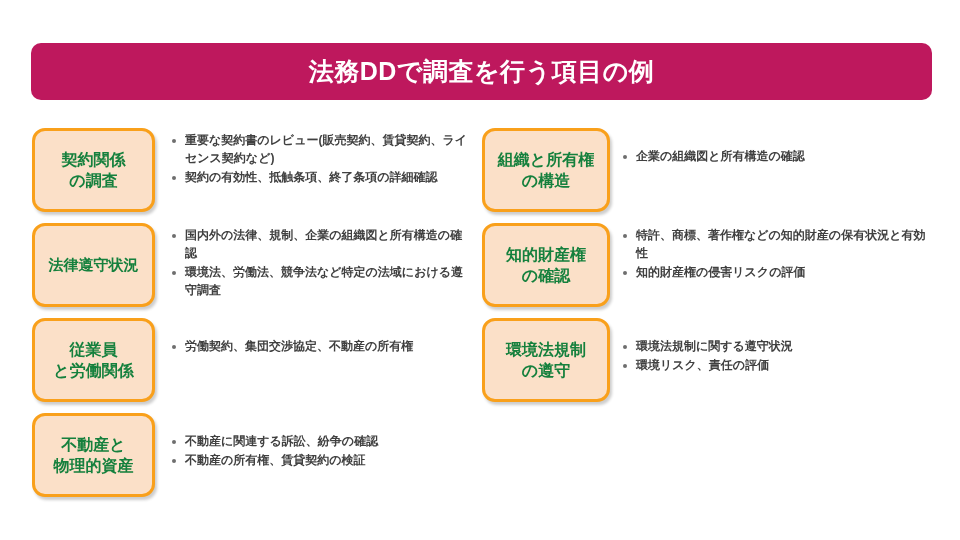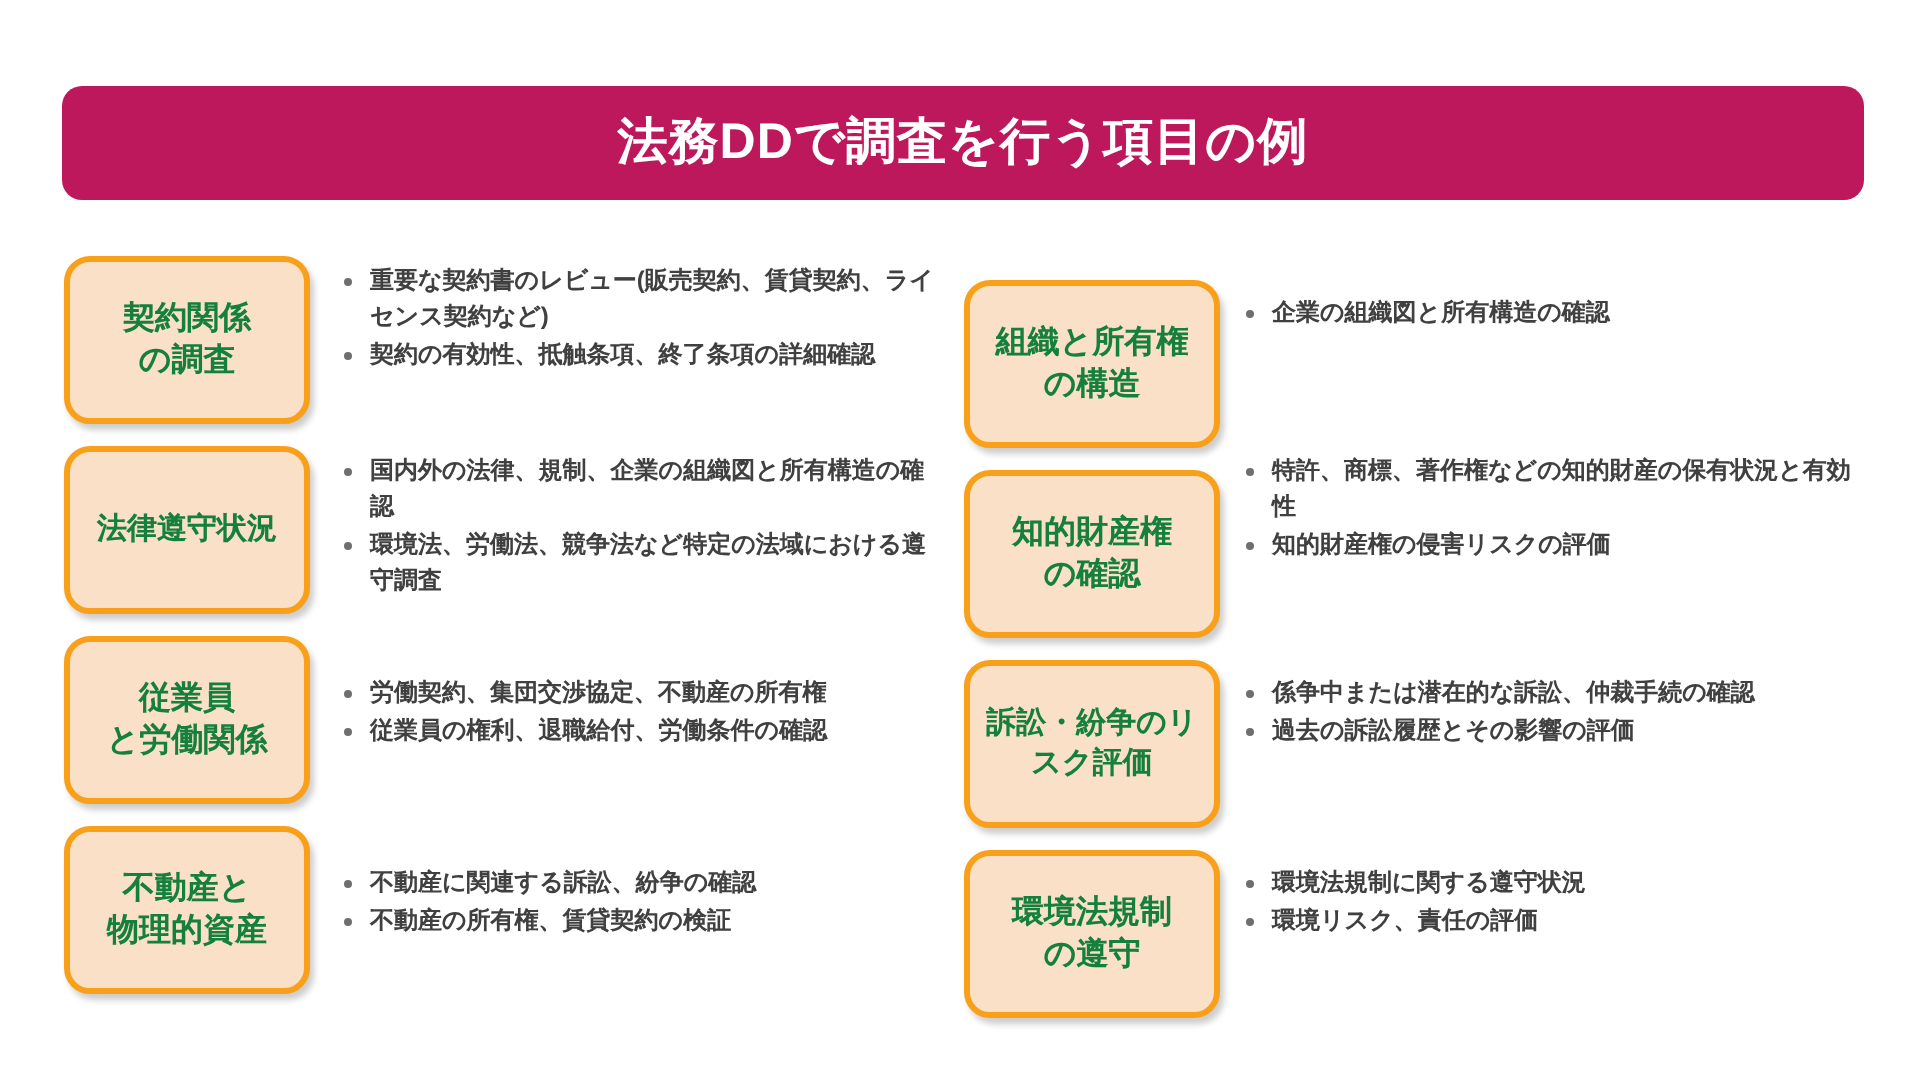--- a/index.html
+++ b/index.html
@@ -70,21 +70,21 @@
     justify-content: center;
     text-align: center;
     color: #15803d;
     font-weight: bold;
     font-size: 16px;
     line-height: 1.32;
     padding: 2px 4px;
     box-shadow: 2px 3px 3px rgba(0,0,0,0.20);
   }
   .column-left  .label-box { width: 123px; }
-  .column-right .label-box { width: 128px; margin-top: 12px; }
+  .column-right .label-box { width: 128px; }
 
   .label-box.tight { font-size: 15px; }
 
   .bullets {
     flex: 1 1 auto;
     list-style: none;
     margin: 0;
     padding: 0;
     color: #404040;
     font-size: 12px;
@@ -137,21 +137,20 @@
       <ul class="bullets">
         <li>国内外の法律、規制、企業の組織図と所有構造の確認</li>
         <li>環境法、労働法、競争法など特定の法域における遵守調査</li>
       </ul>
     </div>
 
     <div class="row center">
       <div class="label-box">従業員<br>と労働関係</div>
       <ul class="bullets">
         <li>労働契約、集団交渉協定、不動産の所有権</li>
-        <li>従業員の権利、退職給付、労働条件の確認</li>
       </ul>
     </div>
 
     <div class="row center">
       <div class="label-box">不動産と<br>物理的資産</div>
       <ul class="bullets">
         <li>不動産に関連する訴訟、紛争の確認</li>
         <li>不動産の所有権、賃貸契約の検証</li>
       </ul>
     </div>
@@ -168,27 +167,20 @@
     </div>
 
     <div class="row">
       <div class="label-box">知的財産権<br>の確認</div>
       <ul class="bullets">
         <li>特許、商標、著作権などの知的財産の保有状況と有効性</li>
         <li>知的財産権の侵害リスクの評価</li>
       </ul>
     </div>
 
-    <div class="row center">
-      <div class="label-box tight">訴訟・紛争のリ<br>スク評価</div>
-      <ul class="bullets">
-        <li>係争中または潜在的な訴訟、仲裁手続の確認</li>
-        <li>過去の訴訟履歴とその影響の評価</li>
-      </ul>
-    </div>
 
     <div class="row center">
       <div class="label-box">環境法規制<br>の遵守</div>
       <ul class="bullets">
         <li>環境法規制に関する遵守状況</li>
         <li>環境リスク、責任の評価</li>
       </ul>
     </div>
 
   </div>

